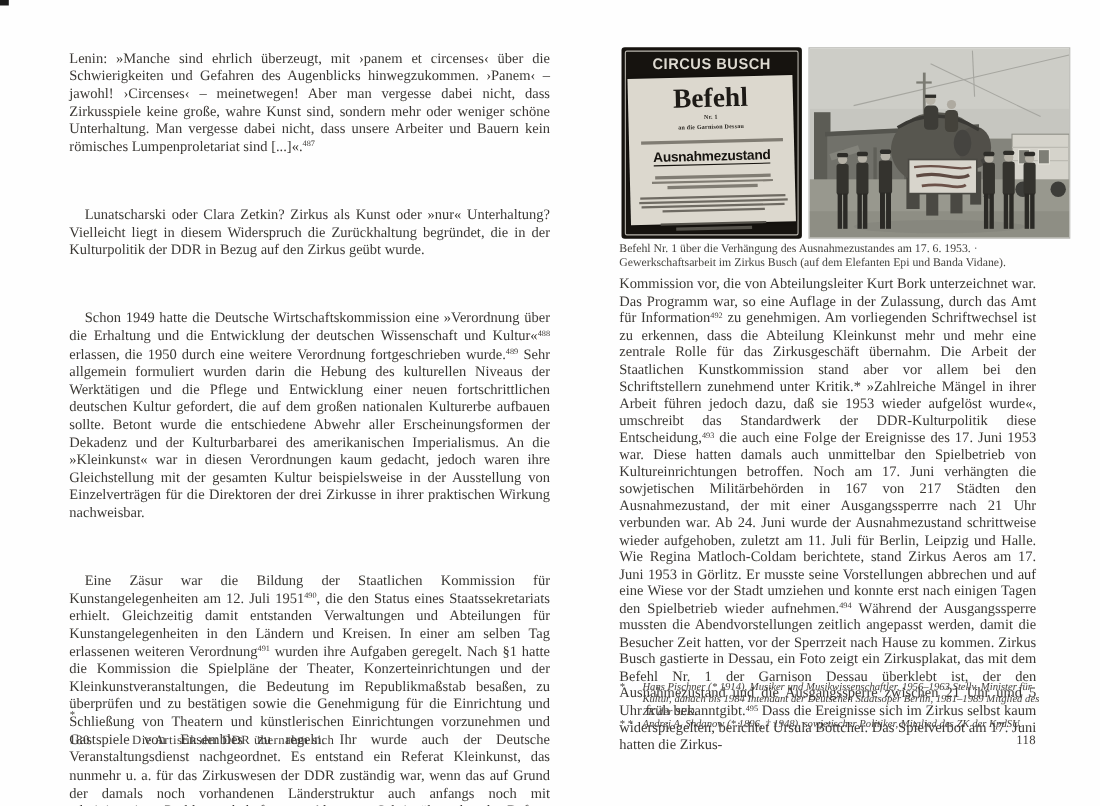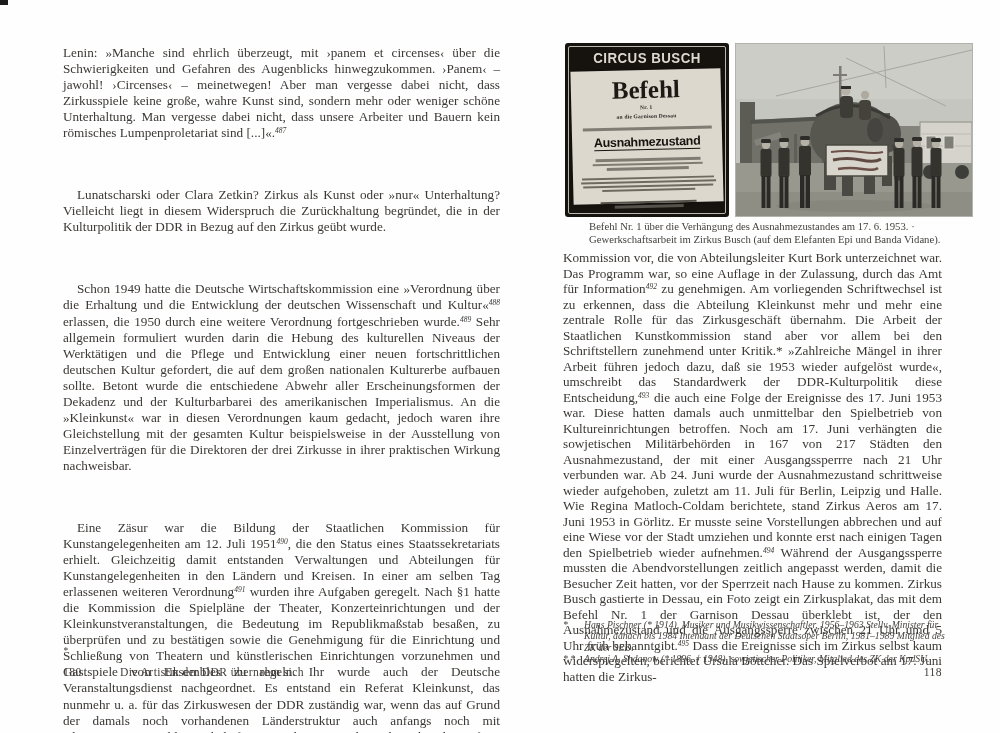--- a/index.html
+++ b/index.html
@@ -7,40 +7,40 @@
           font-family:"Liberation Serif","DejaVu Serif",serif;color:#3b3834;}
   .scan-corner{position:absolute;left:0;top:0;width:8px;height:5px;background:#1c1c1c;}
 
   
   .body-text{position:absolute;text-align:justify;hyphens:auto;-webkit-hyphens:auto;}
   .left-body{left:63px;top:45px;width:437px;font-size:13.2px;line-height:16.05px;}
   .right-body{left:563px;top:250px;width:379px;font-size:13.2px;line-height:15.5px;}
   .para{margin:0;}
   .para.indent{text-indent:14px;margin-top:46px;}
   .it{}
-  sup{font-size:7.5px;line-height:0;vertical-align:4px;letter-spacing:0;font-style:italic;}
+  sup{font-size:7.5px;line-height:0;vertical-align:4px;letter-spacing:0;}
 
   
   .fig-row{position:absolute;left:565px;top:43px;width:376px;height:174px;display:flex;gap:6px;}
   .poster{position:relative;width:132px;height:174px;background:#16130f;border-radius:3px;overflow:hidden;flex:none;padding-left:32px;}
   .poster-inner-border{position:absolute;inset:3px;border:1px solid #b9b6ae;border-radius:2px;}
   .poster-header{position:absolute;top:7px;left:0;right:0;text-align:center;color:#ddd9d0;
       font-family:"Liberation Sans","DejaVu Sans",sans-serif;font-weight:bold;font-size:14px;
       letter-spacing:.5px;transform:scaleX(.95);white-space:nowrap;}
   .sheet{position:absolute;left:7px;right:7px;top:27px;bottom:14px;background:#dcd8ce;
       transform:rotate(-1.4deg);text-align:center;padding-top:8px;box-shadow:0 0 3px rgba(0,0,0,.5);}
   .p-befehl{font-size:25px;font-weight:bold;line-height:24px;color:#1d1a16;font-family:"Liberation Serif",serif;}
   .p-tiny{font-size:5.5px;font-weight:bold;color:#2a2722;line-height:7px;margin-top:2px;letter-spacing:.2px;}
   .bar{margin:2px auto 0;background:#807c73;}
   .p-ausnahme{display:inline-block;font-size:12.5px;font-weight:bold;color:#16130f;margin-top:5px;
       border-bottom:1.5px solid #16130f;letter-spacing:-.3px;white-space:nowrap;
       font-family:"Liberation Sans","DejaVu Sans",sans-serif;}
   .photo{position:relative;width:238px;height:174px;flex:none;border:1px solid #b3b3ad;box-sizing:border-box;}
   .caption{position:absolute;left:563px;top:220px;width:382px;font-size:10.7px;line-height:12.6px;
-      color:#45423e;text-align:left;margin-left:26px;}
+      color:#45423e;text-align:left;}
 
   
   .footnote-row{display:flex;font-size:9.7px;line-height:11.4px;color:#45423e;font-style:italic;}
   .footnote-row .fn-marker{flex:none;width:21px;font-style:italic;}
   .left-footnote{position:absolute;left:63px;top:645px;width:437px;}
   .right-footnotes{position:absolute;left:563px;top:619px;width:382px;}
   .footer{position:absolute;font-size:11.6px;letter-spacing:.4px;color:#403d39;display:flex;}
   .left-footer{left:63px;top:666px;width:437px;}
   .left-footer .pg{width:57px;flex:none;}
   .right-footer{left:563px;top:666px;width:379px;justify-content:flex-end;gap:26px;}

